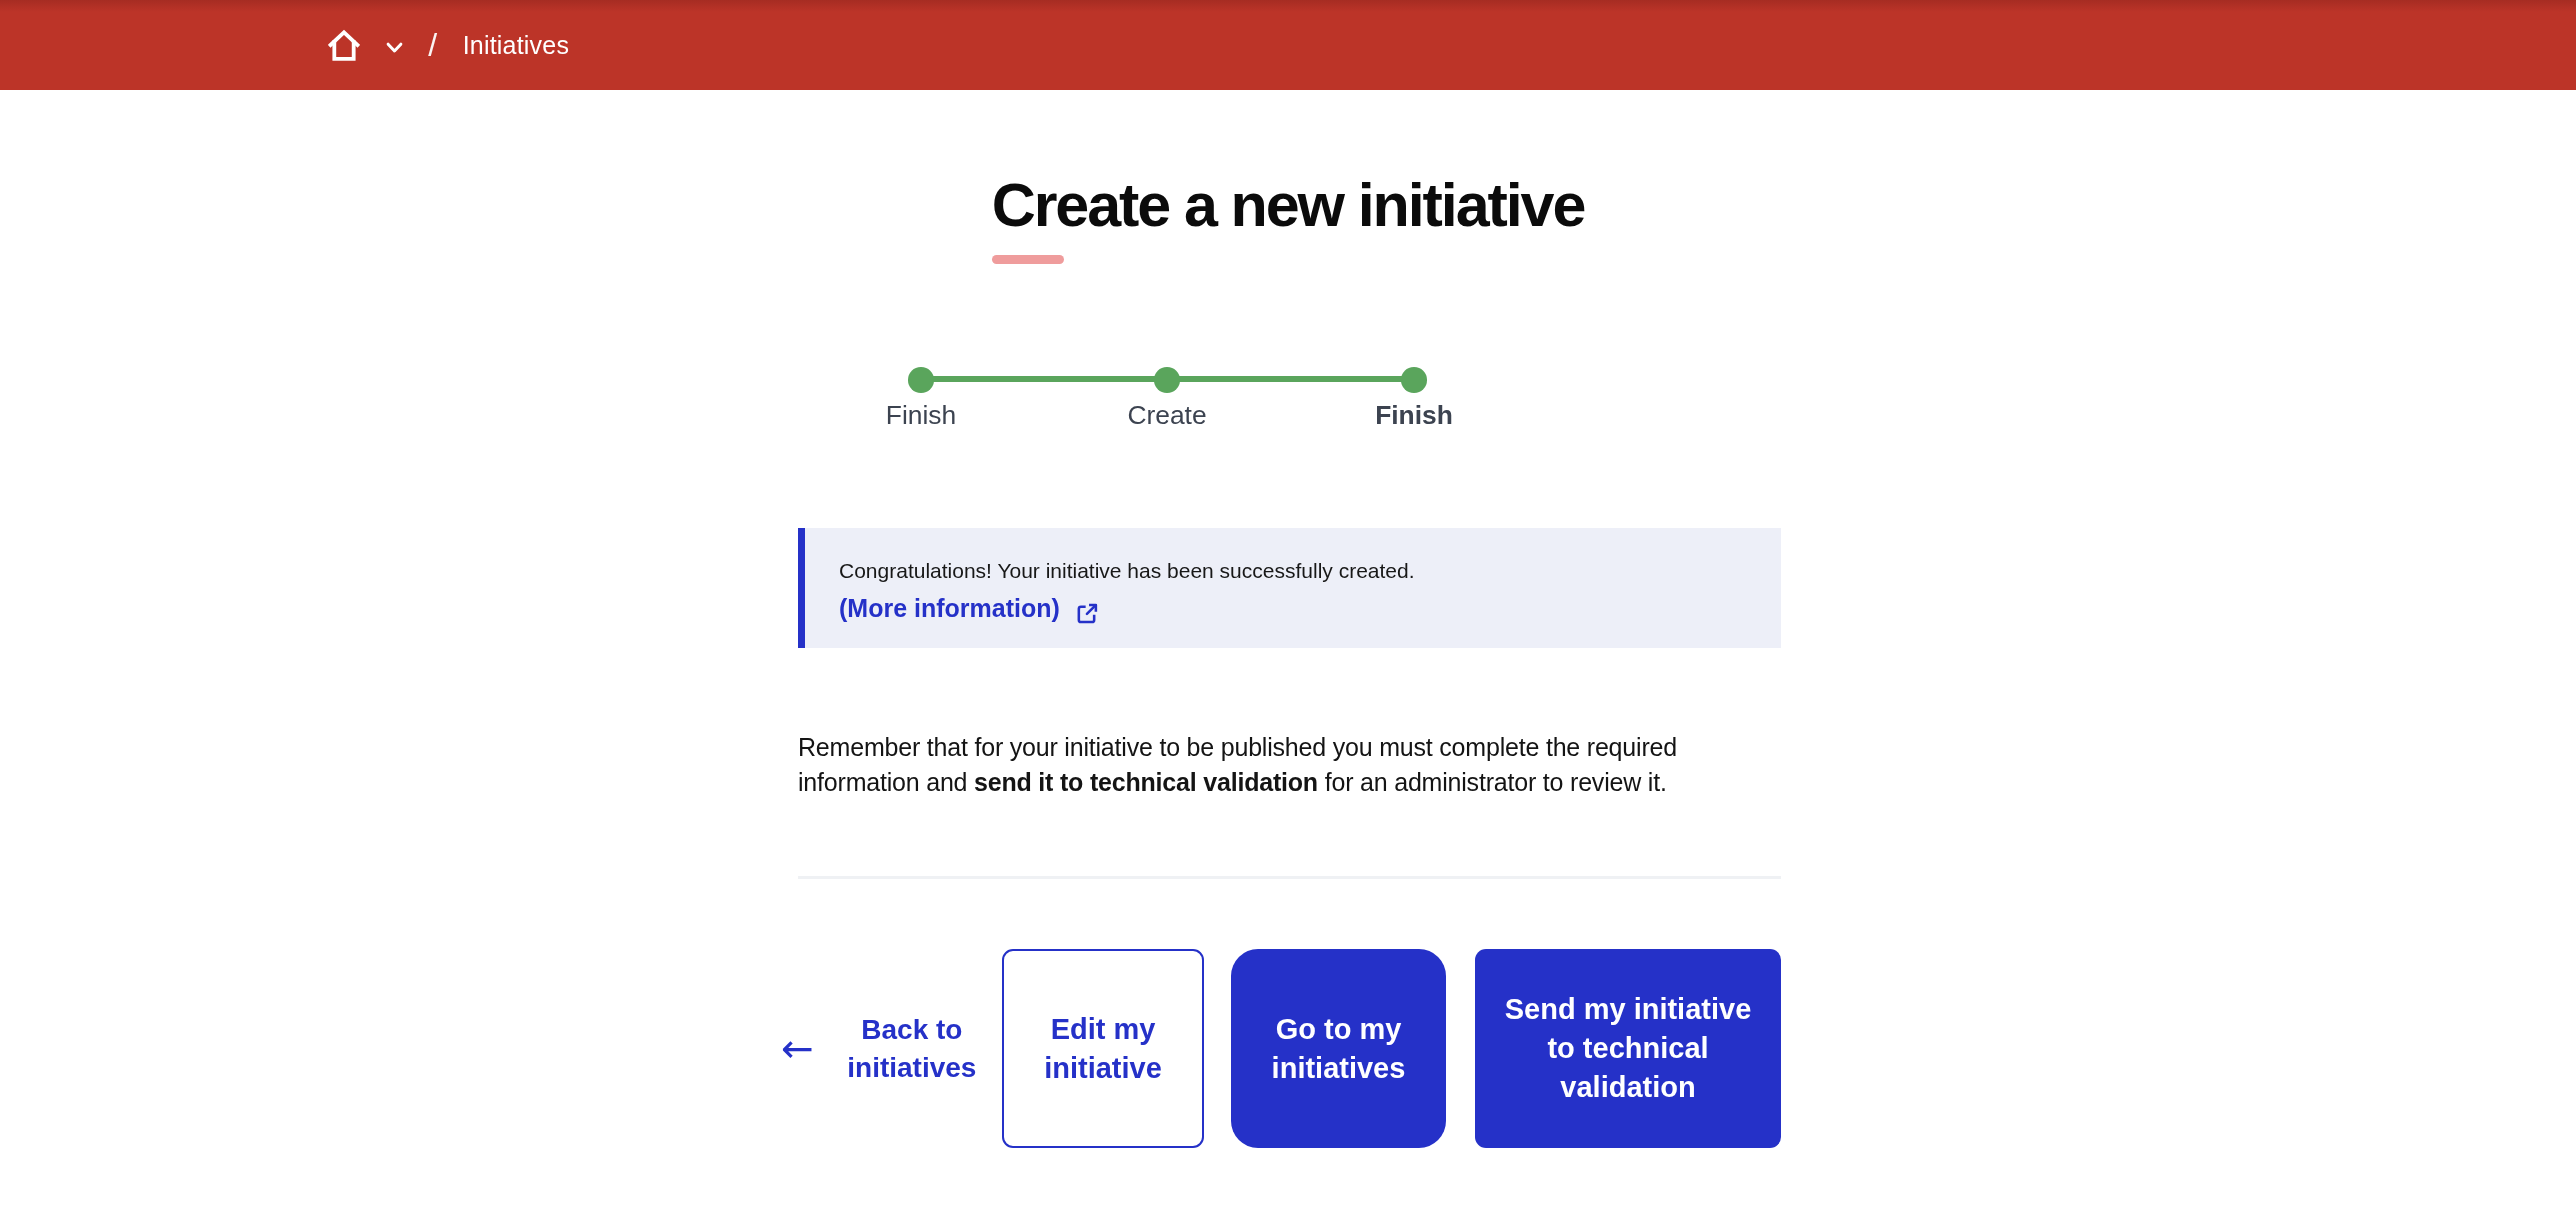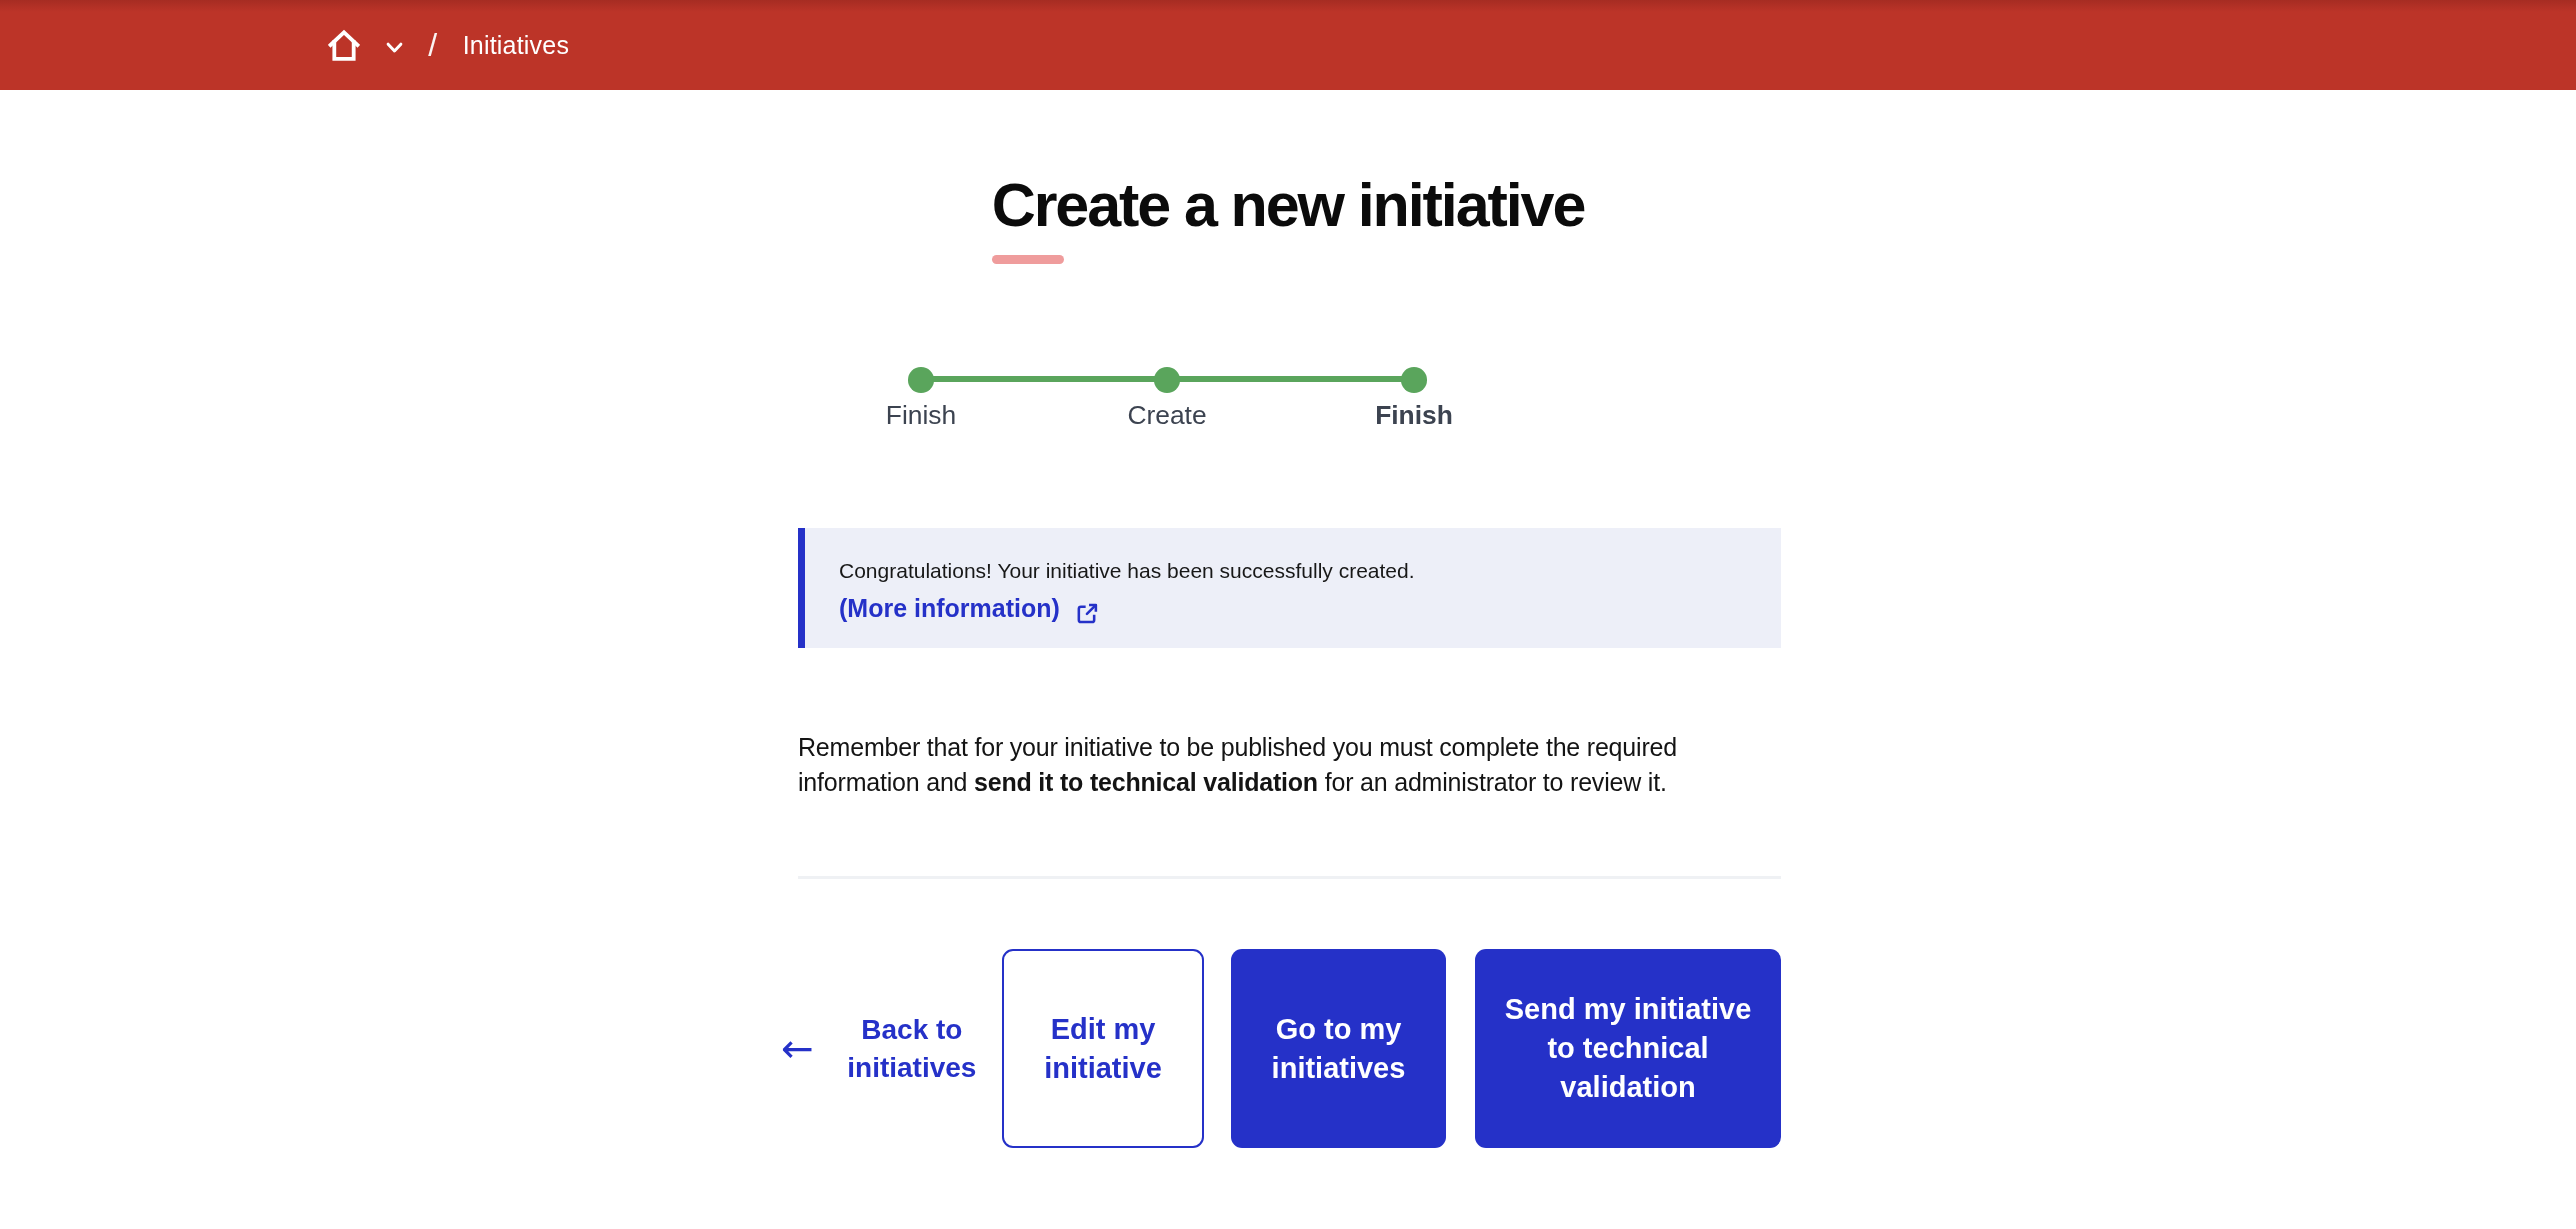--- a/index.html
+++ b/index.html
@@ -116,21 +116,21 @@
   .btn{
     position:absolute;top:949px;height:199px;
     display:flex;align-items:center;justify-content:center;text-align:center;
     font-weight:700;font-size:29px;line-height:39px;
     border-radius:11px;text-decoration:none;padding:0 14px;
   }
   .btn-edit{
     left:1002px;width:202px;background:#fff;
     border:2.6px solid var(--accent-blue,#2531c8);color:var(--accent-blue,#2531c8);
   }
-  .btn-go{left:1231px;width:215px;background:var(--accent-blue,#2531c8);color:#fff;}
+  .btn-go{left:1231px;width:215px;background:var(--accent-blue,#2531c8);color:#fff;border-radius:27px;}
   .btn-send{left:1475px;width:306px;background:var(--accent-blue,#2531c8);color:#fff;padding:0 24px;}
 </style>
 </head>
 <body>
 
 <header class="topbar">
   <a class="home-link" href="#">
     <span style="display:flex;">
       <svg width="32" height="36" viewBox="0 0 38 42" fill="none" stroke="#ffffff" stroke-width="4.5">
         <path d="M3 21 L19 6 L35 21" stroke-linecap="square" stroke-linejoin="miter"></path>

